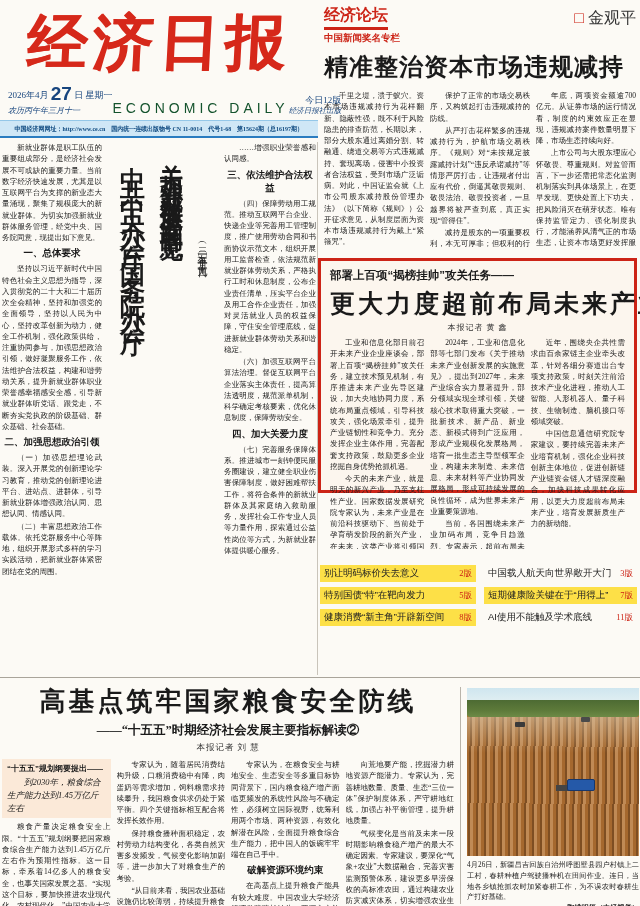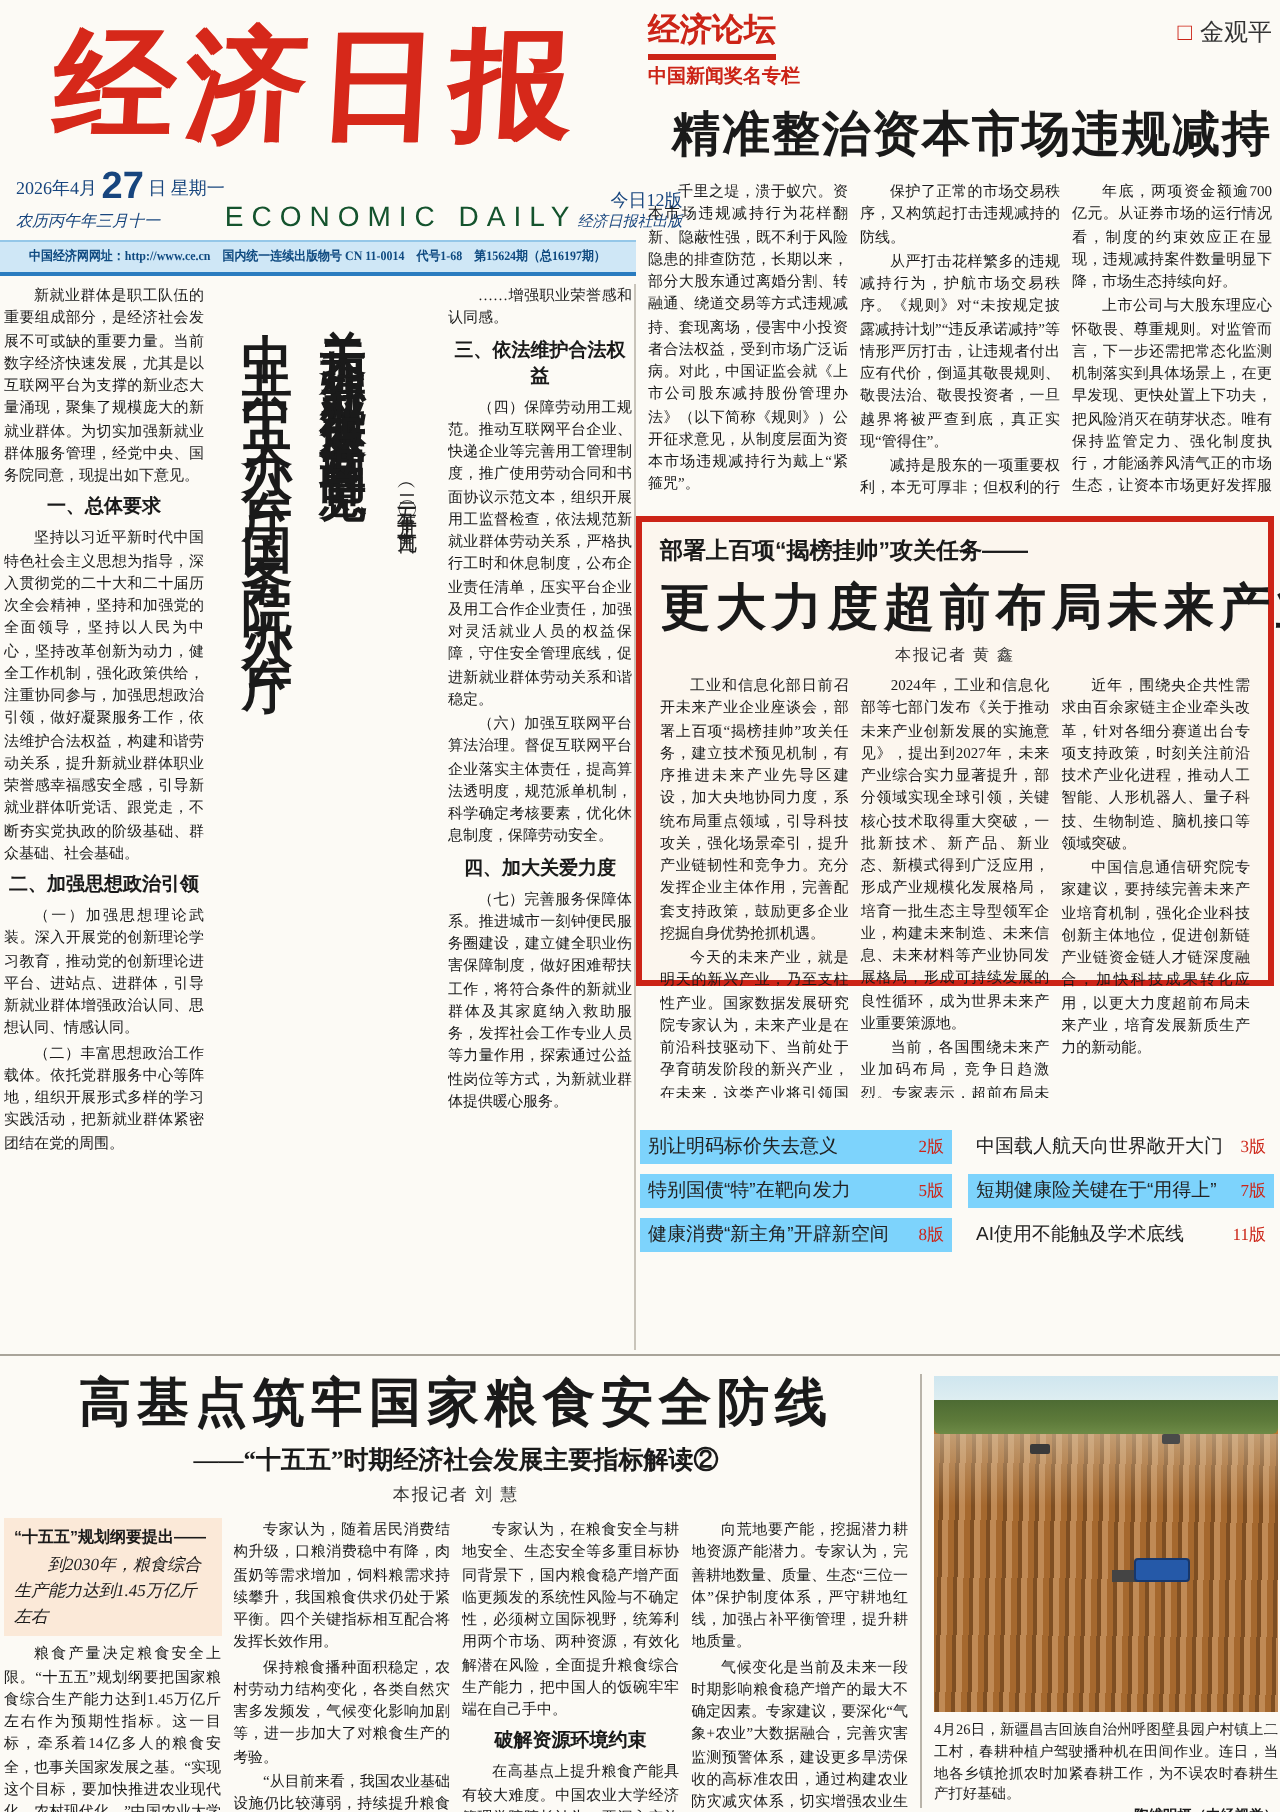--- a/index.html
+++ b/index.html
@@ -29,42 +29,42 @@
            text-align:center;margin:4px 0 3px 0;}
   .cols{display:flex;gap:6px;overflow:hidden;}
   .cols>div{flex:1;overflow:hidden;}
   
   .vdivider{position:absolute;left:317px;top:142px;height:533px;border-left:1px solid #c9c4ba;}
   .forum{position:absolute;left:324px;top:5px;width:312px;height:250px;}
   .forum-head{display:flex;justify-content:space-between;align-items:flex-start;}
   .forum-sec-title{color:#cc2417;font-family:"Liberation Sans",sans-serif;font-weight:bold;
                    font-size:16px;border-bottom:3px solid #cc2417;padding-bottom:1px;display:inline-block;}
   .forum-sec-sub{color:#cc2417;font-size:9.5px;font-weight:bold;margin-top:2px;}
-  .forum-author{font-size:12px;color:#333;margin-top:3px;white-space:nowrap;}
+  .forum-author{font-size:16px;color:#333;margin-top:3px;white-space:nowrap;}
   .forum-author .sq{color:#cc2417;margin-right:4px;}
   .forum-headline{font-family:"Liberation Sans",sans-serif;font-weight:900;font-size:24px;
-                  letter-spacing:1px;text-align:right;margin:6px 0 7px 0;white-space:nowrap;}
+                  letter-spacing:1px;text-align:left;margin:6px 0 7px 0;white-space:nowrap;}
   .forum-cols{height:158px;}
   
   .future{position:absolute;left:318px;top:258px;width:319px;height:235px;box-sizing:border-box;
           border:3px solid #cc2417;background:#fcf6ee;padding:7px 9px;}
   .future-kicker{font-family:"Liberation Sans",sans-serif;font-weight:bold;font-size:11.5px;}
   .future-headline{font-weight:900;font-size:25px;letter-spacing:3px;text-align:center;margin:4px 0 2px 0;
                    font-family:"Liberation Serif","DejaVu Serif",serif;white-space:nowrap;}
   .future-byline{font-size:8px;text-align:center;letter-spacing:1px;color:#333;margin-bottom:4px;}
   .future-cols{height:212px;}
   
   .daodu{position:absolute;left:320px;top:565px;width:317px;height:95px;}
   .dd-head{display:flex;align-items:center;gap:8px;margin-bottom:5px;}
   .dd-line{flex:1;border-top:1px solid #cf6a58;}
   .dd-title{color:#cc2417;font-family:"Liberation Sans",sans-serif;font-weight:bold;
             font-size:15px;letter-spacing:7px;}
   .dd-grid{display:grid;grid-template-columns:1.02fr 1fr;column-gap:8px;row-gap:5px;}
   .dd-item{display:flex;align-items:center;justify-content:space-between;padding:2px 4px;height:13px;}
-  .dd-item.hl{background:#7dd3fc;}
+  .dd-item.hl{background:#fde047;}
   .dd-t{font-family:"Liberation Sans",sans-serif;font-size:9.5px;color:#222;white-space:nowrap;overflow:hidden;}
   .dd-p{color:#cc2417;font-size:8.5px;margin-left:4px;white-space:nowrap;}
   
   .opinion{position:absolute;left:2px;top:142px;width:314px;height:533px;display:flex;gap:4px;}
   .op-col1{width:100px;overflow:hidden;}
   .op-mid{width:114px;display:flex;justify-content:center;gap:7px;padding-top:4px;}
   .op-issuer{writing-mode:vertical-rl;font-family:"Liberation Sans",sans-serif;font-weight:900;
              font-size:25px;letter-spacing:14px;height:522px;}
   .op-title{writing-mode:vertical-rl;font-family:"Liberation Sans",sans-serif;font-weight:900;
             font-size:23px;letter-spacing:5px;height:455px;}

